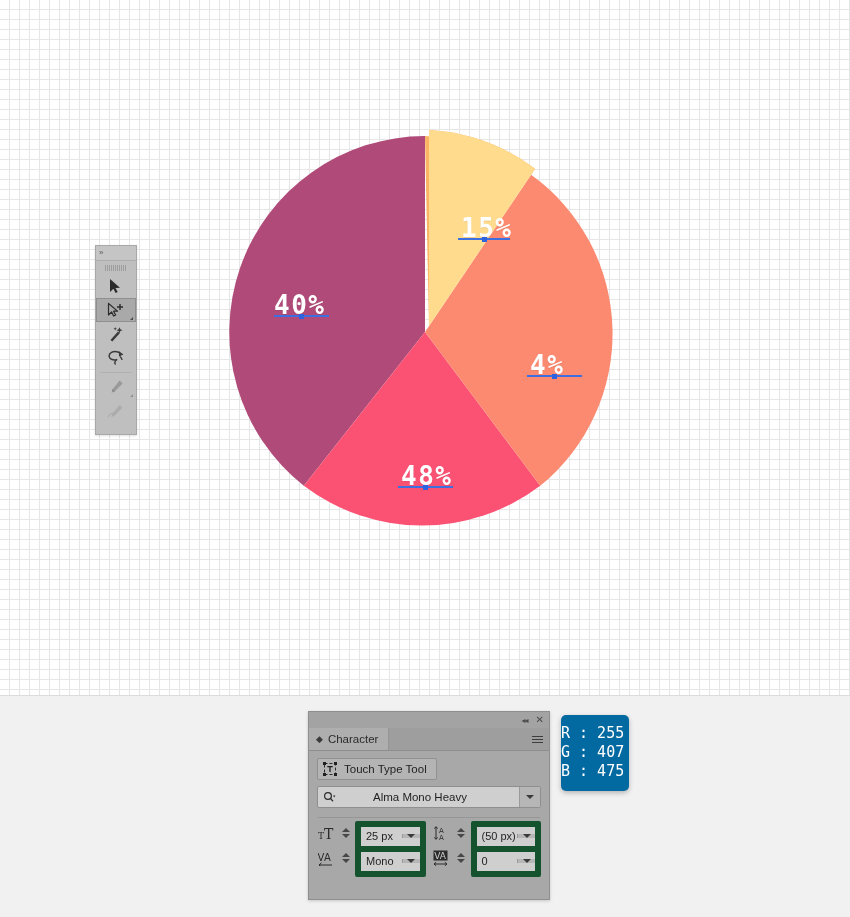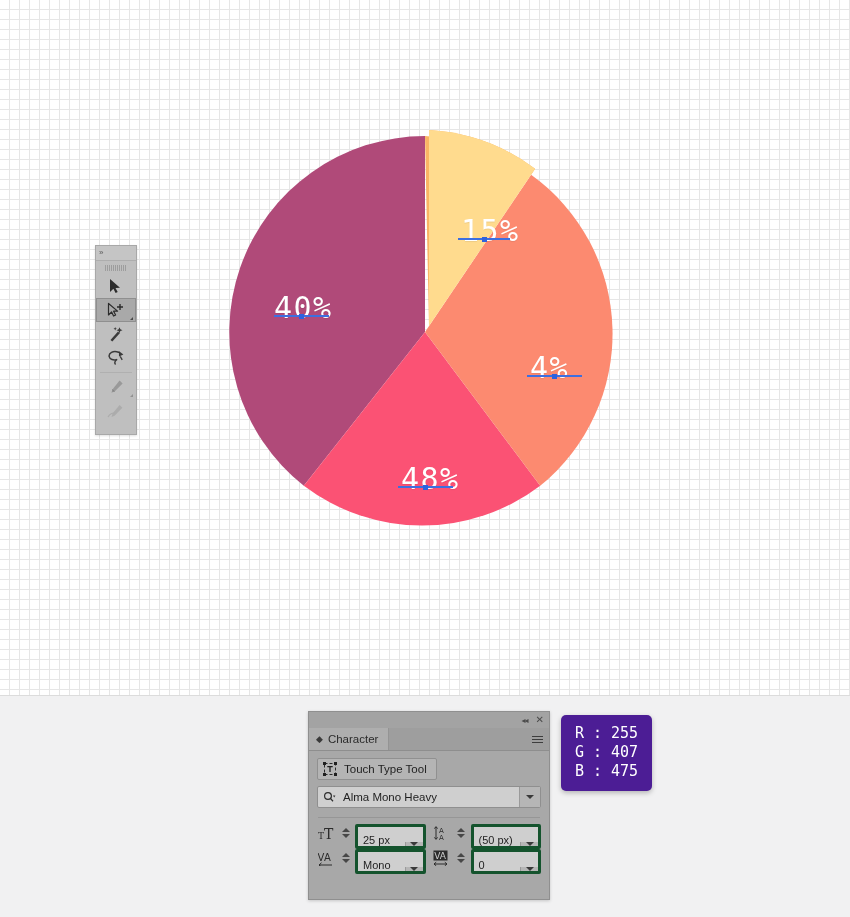--- a/index.html
+++ b/index.html
@@ -30,22 +30,22 @@
   }
 
   
   .pie-wrap{position:absolute;left:225px;top:120px;width:400px;height:420px;}
   .pie-svg{display:block;}
 
   .pie-label{
     position:absolute;
     color:#ffffff;
     font-family:"DejaVu Sans Mono","Liberation Mono",monospace;
-    font-weight:normal;
-    font-size:30px;
+    font-weight:bold;
+    font-size:26px;
     letter-spacing:1.5px;
     white-space:nowrap;
     text-shadow:0 1px 1px rgba(0,0,0,.07);
   }
   .baseline{
     position:absolute;height:2px;background:#3d6fe0;
   }
   .anchor{
     position:absolute;width:5px;height:5px;background:#2f62de;
   }
@@ -116,21 +116,21 @@
   .ttt-btn{
     display:inline-flex;align-items:center;gap:7px;
     background:#b4b4b4;border:1px solid #909090;border-radius:2px;
     padding:3px 9px 3px 5px;font-size:11.5px;color:#232323;cursor:pointer;
   }
   .ttt-icon{width:14px;height:14px;position:relative;display:block;}
 
   .field-row{display:flex;align-items:center;margin-top:6px;}
   .field{
     flex:1;display:flex;align-items:stretch;height:20px;
-    background:#cfcfcf;border:1px solid #8f8f8f;border-radius:2px;overflow:hidden;
+    background:#cfcfcf;border:1px solid #8f8f8f;border-radius:2px;overflow:hidden;gap:30px;
   }
   .field .fi{
     width:22px;display:flex;align-items:center;justify-content:center;
     color:#2d2d2d;
   }
   .field .ftxt{
     flex:1;display:flex;align-items:center;font-size:11.5px;color:#1f1f1f;
     padding-left:3px;background:#cfcfcf;
   }
   .field .fcaret{
@@ -151,39 +151,38 @@
     color:#2b2b2b;flex:none;
   }
   .stepper{
     width:11px;height:18px;display:flex;flex-direction:column;
     align-items:center;justify-content:center;gap:2px;flex:none;cursor:pointer;
   }
   .st-up,.st-dn{width:0;height:0;border-left:4px solid transparent;border-right:4px solid transparent;}
   .st-up{border-bottom:4px solid #474747;}
   .st-dn{border-top:4px solid #474747;}
   .m-field{
-    flex:1;display:flex;align-items:flex-end;height:19px;
-    background:#cfcfcf;border:3px solid #14532d;border-radius:2px;overflow:hidden;min-width:0;margin-top:6px;
+    flex:1;display:flex;align-items:center;height:19px;
+    background:#cfcfcf;border:6px solid #14532d;border-radius:2px;overflow:hidden;min-width:0;margin-top:6px;
   }
   .m-field .v{
     flex:1;display:flex;align-items:center;font-size:11px;color:#1f1f1f;
     padding-left:5px;white-space:nowrap;overflow:hidden;
   }
   .m-field .c{
     width:17px;background:#b6b6b6;border-left:1px solid #9a9a9a;
     display:flex;align-items:center;justify-content:center;flex:none;
   }
 
   
   .rgb-tip{
-    position:absolute;left:561px;top:715px;width:91px;
-    background:#4c1d95;border-radius:5px;
+    position:absolute;left:561px;top:715px;width:68px;
+    background:#0369a1;border-radius:5px;
     padding:9px 0 10px 0;
     box-shadow:0 2px 5px rgba(0,0,0,.25);
-    text-align:center;
   }
   .rgb-line{
     color:#ffffff;font-size:15px;line-height:19px;
     font-family:"DejaVu Sans Mono","Liberation Mono",monospace;
     letter-spacing:0px;
   }
 </style>
 </head>
 <body>
 

